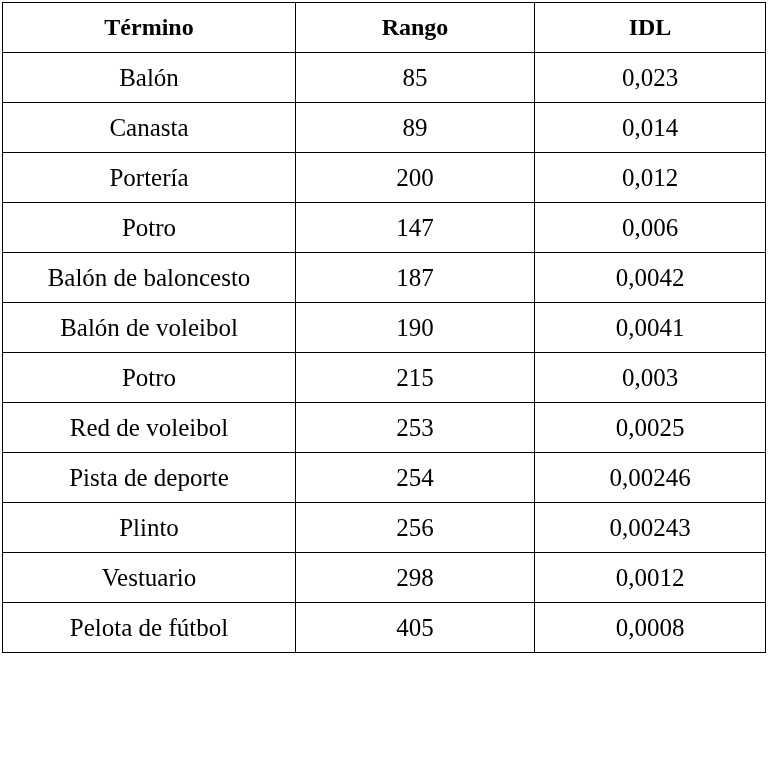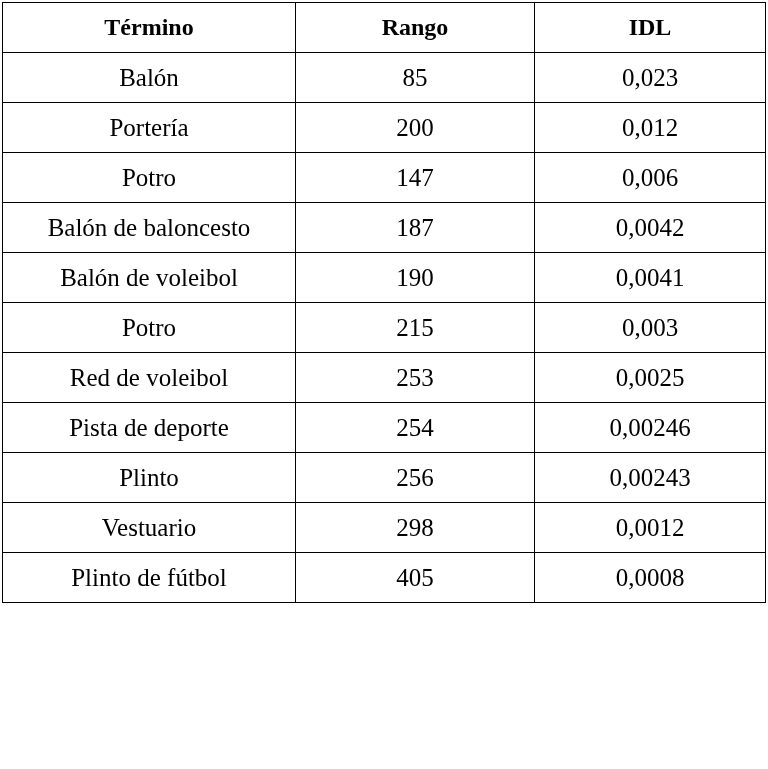--- a/index.html
+++ b/index.html
@@ -60,20 +60,25 @@
         <th>IDL</th>
       </tr>
     </thead>
     <tbody>
       <tr>
         <td>Balón</td>
         <td>85</td>
         <td>0,023</td>
       </tr>
       <tr>
+        <td>Canasta</td>
+        <td>89</td>
+        <td>0,014</td>
+      </tr>
+      <tr>
         <td>Portería</td>
         <td>200</td>
         <td>0,012</td>
       </tr>
       <tr>
         <td>Potro</td>
         <td>147</td>
         <td>0,006</td>
       </tr>
       <tr>
@@ -105,19 +110,19 @@
         <td>Plinto</td>
         <td>256</td>
         <td>0,00243</td>
       </tr>
       <tr>
         <td>Vestuario</td>
         <td>298</td>
         <td>0,0012</td>
       </tr>
       <tr>
-        <td>Plinto de fútbol</td>
+        <td>Pelota de fútbol</td>
         <td>405</td>
         <td>0,0008</td>
       </tr>
     </tbody>
   </table>
 </div>
 
 </body></html>

